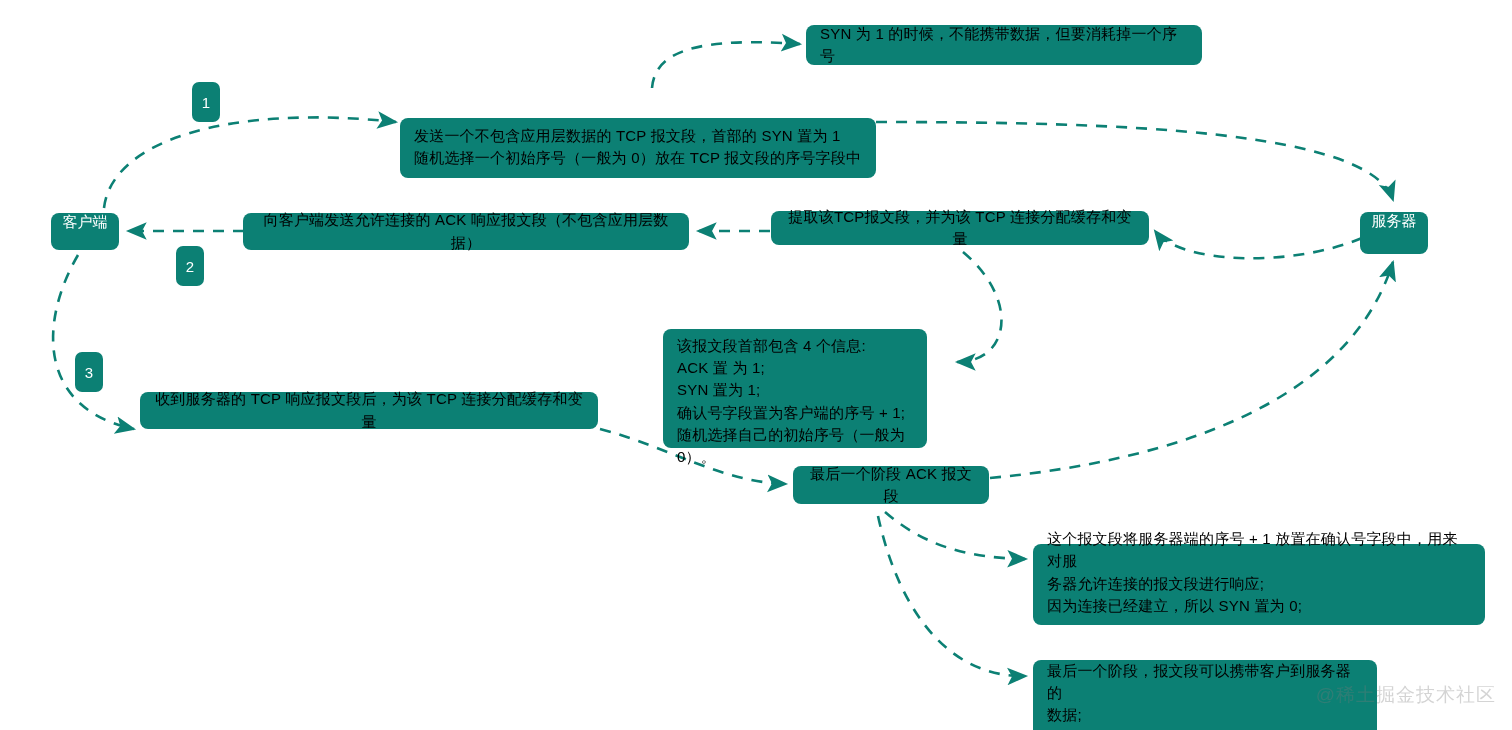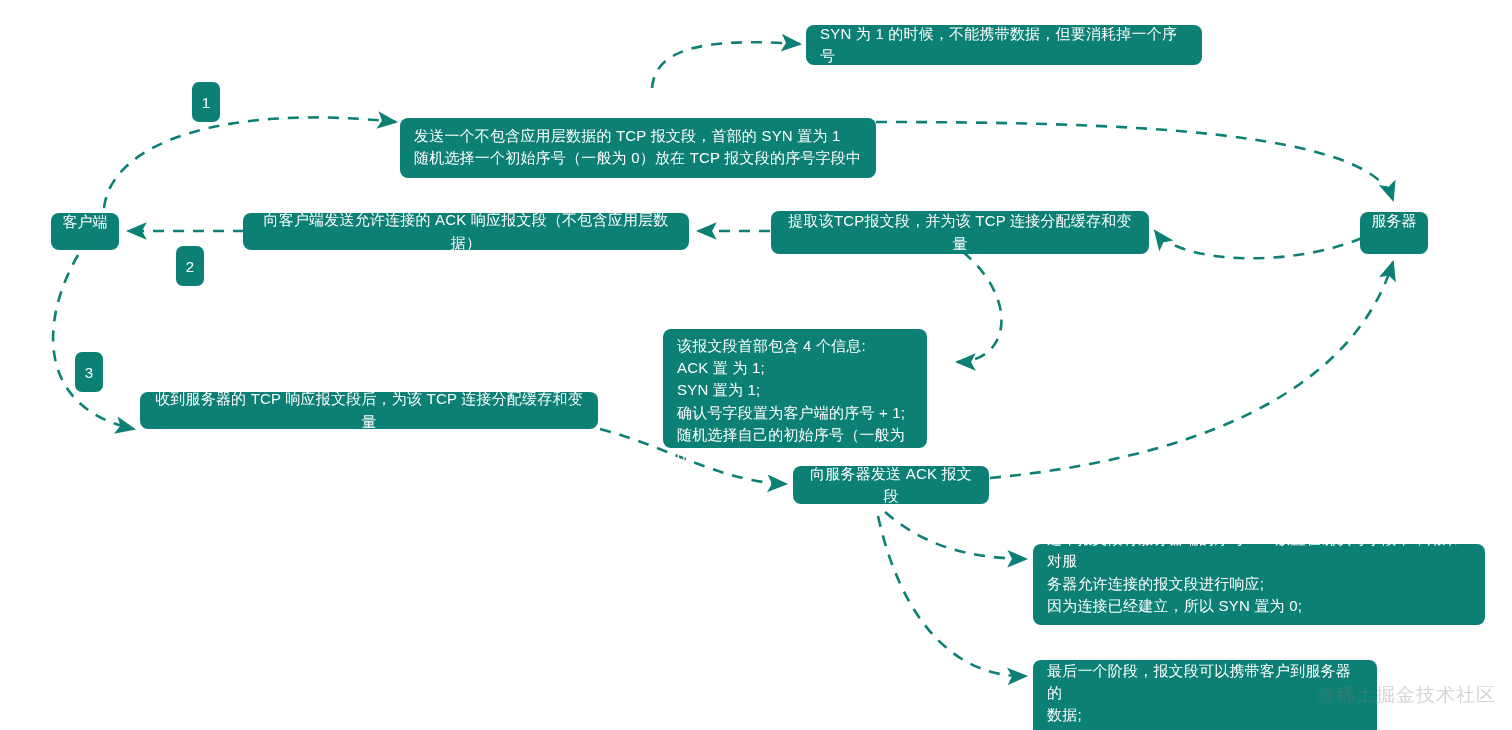--- a/index.html
+++ b/index.html
@@ -19,21 +19,21 @@
     position: absolute;
     left: 0;
     top: 0;
     width: 1512px;
     height: 730px;
     pointer-events: none;
   }
   .node {
     position: absolute;
     background: #0c8074;
-    color: #ffffff;
+    color: #000000;
     border-radius: 8px;
     box-sizing: border-box;
     display: flex;
     align-items: center;
     font-size: 15px;
     line-height: 1.48;
     letter-spacing: 0.2px;
     white-space: pre-line;
     padding: 7px 14px;
   }
@@ -131,42 +131,42 @@
   </div>
 
   <div class="node center" style="left:243px; top:213px; width:446px; height:37px;">
     <span>向客户端发送允许连接的 ACK 响应报文段（不包含应用层数据）</span>
   </div>
 
   <div class="badge" style="left:176px; top:246px;">
     <span>2</span>
   </div>
 
-  <div class="node center" style="left:771px; top:211px; width:378px; height:43px;">
+  <div class="node center" style="left:771px; top:211px; width:378px; height:34px;">
     <span>提取该TCP报文段，并为该 TCP 连接分配缓存和变量</span>
   </div>
 
   <div class="node multiline" style="left:663px; top:303px; width:264px; height:119px; padding:6px 14px;">
     <span>该报文段首部包含 4 个信息:
 ACK 置 为 1;
 SYN 置为 1;
 确认号字段置为客户端的序号 + 1;
 随机选择自己的初始序号（一般为 0）。</span>
   </div>
 
   <div class="badge" style="left:75px; top:352px;">
     <span>3</span>
   </div>
 
   <div class="node center" style="left:140px; top:392px; width:458px; height:37px;">
     <span>收到服务器的 TCP 响应报文段后，为该 TCP 连接分配缓存和变量</span>
   </div>
 
   <div class="node center" style="left:793px; top:466px; width:196px; height:38px;">
-    <span>向服务器发送 ACK 报文段</span>
+    <span>最后一个阶段 ACK 报文段</span>
   </div>
 
   <div class="node multiline" style="left:1033px; top:518px; width:452px; height:81px; padding:8px 14px;align-items:flex-end;">
     <span>这个报文段将服务器端的序号 + 1 放置在确认号字段中，用来对服
 务器允许连接的报文段进行响应;
 因为连接已经建立，所以 SYN 置为 0;</span>
   </div>
 
   <div class="node multiline" style="left:1033px; top:634px; width:344px; height:82px; padding:0 14px;">
     <span>最后一个阶段，报文段可以携带客户到服务器的

